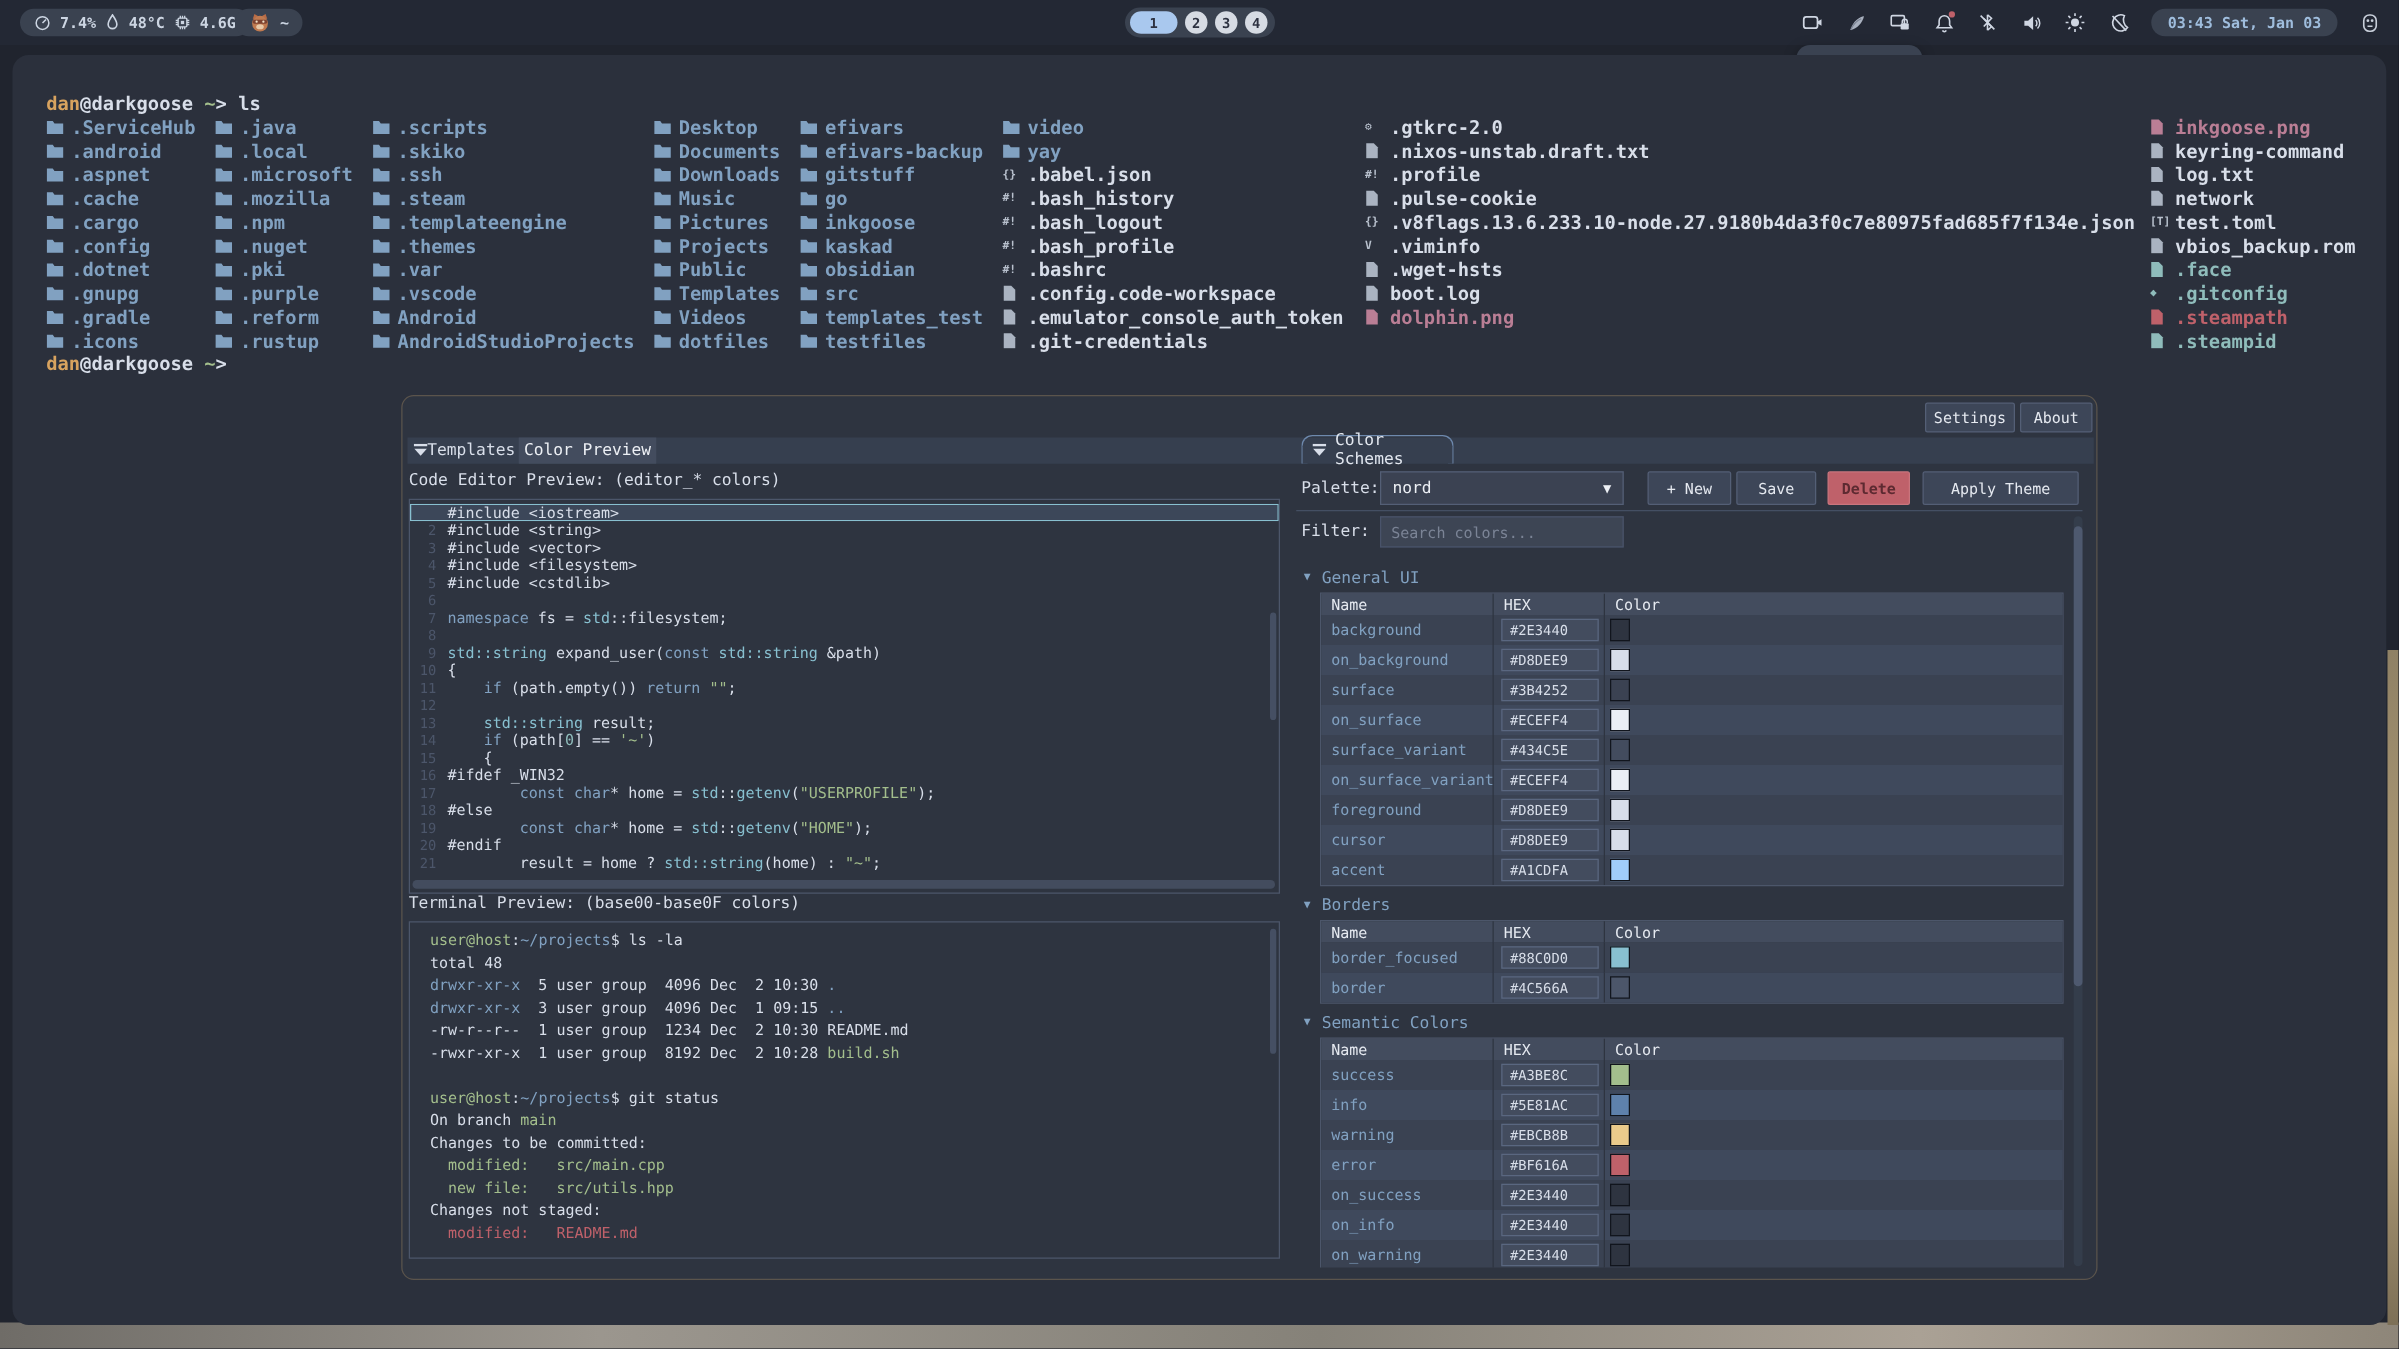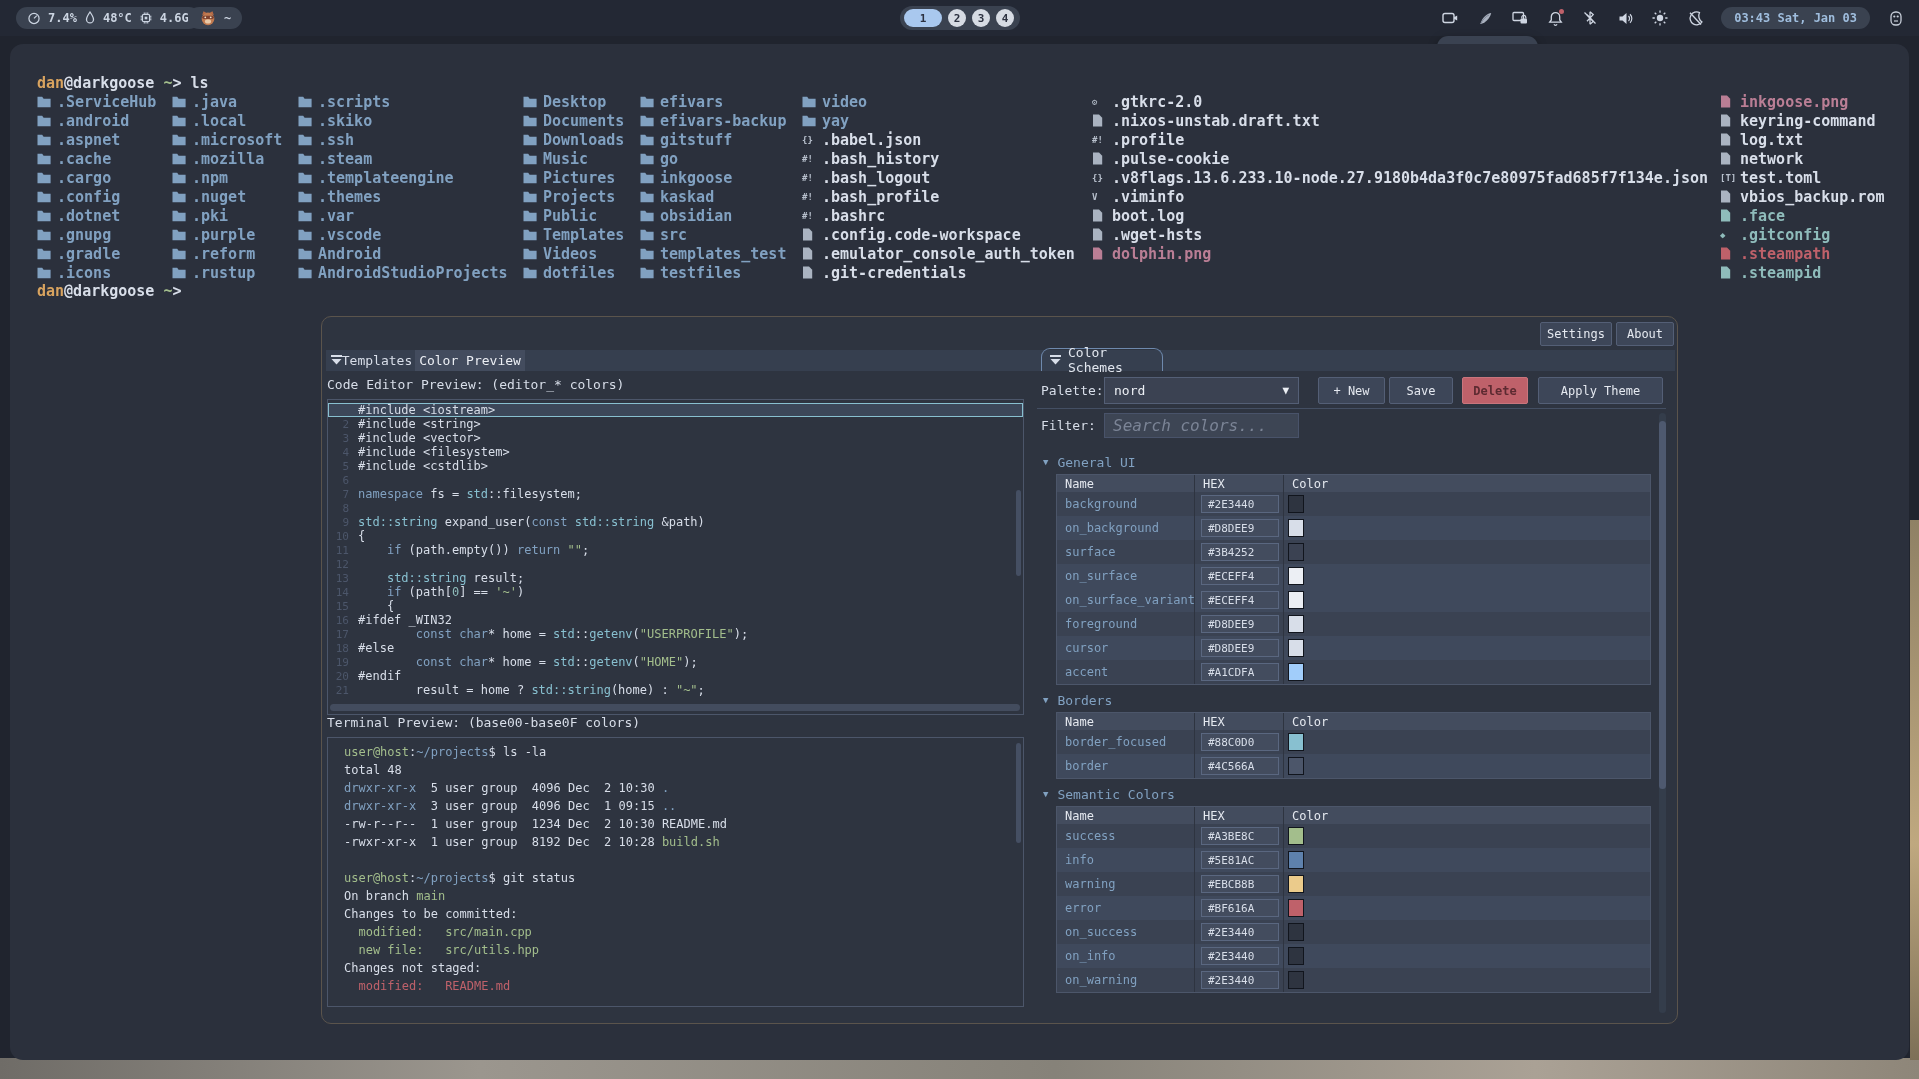--- a/index.html
+++ b/index.html
@@ -94,22 +94,22 @@
     padding:0 9px;justify-content:space-between;}
   .sel-arrow{color:#eceff4;font-size:11px;}
   .rp-btn{position:absolute;top:60px;height:27px;background:#3d4658;border:1px solid #545f76;
     border-radius:2px;color:#e5e9f0;font-size:12px;display:flex;align-items:center;justify-content:center;}
   .btn-new{left:996px;width:67px;}
   .btn-save{left:1067px;width:64px;}
   .btn-delete{left:1140px;width:66px;background:#bf616a;border-color:#c9757d;color:#5d2a31;font-weight:bold;}
   .btn-apply{left:1216px;width:125px;text-align:center;}
   .rp-divider{position:absolute;left:715px;top:91px;width:629px;height:1px;background:#444f63;}
   .filter-input{position:absolute;left:782px;top:96px;width:195px;height:25px;background:#3d4554;
-    border:1px solid #49536a;color:#d8dee9;font-size:16px;padding:0 8px;
-    font-family:"DejaVu Sans Mono",monospace;font-style:italic;}
+    border:1px solid #49536a;color:#d8dee9;font-size:12px;padding:0 8px;
+    font-family:"DejaVu Sans Mono",monospace;}
   .filter-input::placeholder{color:#7b8496;}
   .rp-scroll{position:absolute;left:715px;top:132px;width:614px;height:565px;overflow:hidden;}
   .rp-sbtrack{position:absolute;left:1337px;top:96px;width:7px;height:600px;background:#343d4b;border-radius:4px;}
   .rp-sbthumb{position:absolute;left:0;top:8px;width:7px;height:368px;background:#4e596f;border-radius:4px;}
   .sec-title{height:16px;display:flex;align-items:center;gap:9px;margin:0 0 4px 6px;
     color:#81a1c1;font-size:13px;}
   .sec-tri{font-size:9px;color:#81a1c1;}
   .ctable{margin-left:19px;width:595px;border:1px solid #4c566a;}
   .crow{display:grid;grid-template-columns:138px 89px 368px;height:24px;}
   .crow.head{height:17px;background:#434c5e;color:#e5e9f0;}
@@ -435,24 +435,24 @@
                 <path d="M1 0.5 h6 l3.2 3.2 v8.8 h-9.2 z" fill="currentColor"></path>
               </svg></span><span class="white">.nixos-unstab.draft.txt</span></div>
           <div class="ls-item"><span class="ls-ico tglyph">#!</span><span class="white">.profile</span></div>
           <div class="ls-item"><span class="ls-ico ico-dim"><svg width="11" height="13" viewBox="0 0 11 13">
                 <path d="M1 0.5 h6 l3.2 3.2 v8.8 h-9.2 z" fill="currentColor"></path>
               </svg></span><span class="white">.pulse-cookie</span></div>
           <div class="ls-item"><span class="ls-ico tglyph">{}</span><span class="white">.v8flags.13.6.233.10-node.27.9180b4da3f0c7e80975fad685f7f134e.json</span></div>
           <div class="ls-item"><span class="ls-ico tglyph">V</span><span class="white">.viminfo</span></div>
           <div class="ls-item"><span class="ls-ico ico-dim"><svg width="11" height="13" viewBox="0 0 11 13">
                 <path d="M1 0.5 h6 l3.2 3.2 v8.8 h-9.2 z" fill="currentColor"></path>
+              </svg></span><span class="white">.wget-hsts</span></div>
+          <div class="ls-item"><span class="ls-ico ico-dim"><svg width="11" height="13" viewBox="0 0 11 13">
+                <path d="M1 0.5 h6 l3.2 3.2 v8.8 h-9.2 z" fill="currentColor"></path>
               </svg></span><span class="white">boot.log</span></div>
-          <div class="ls-item"><span class="ls-ico ico-dim"><svg width="11" height="13" viewBox="0 0 11 13">
-                <path d="M1 0.5 h6 l3.2 3.2 v8.8 h-9.2 z" fill="currentColor"></path>
-              </svg></span><span class="white">.wget-hsts</span></div>
           <div class="ls-item"><span class="ls-ico pink"><svg width="11" height="13" viewBox="0 0 11 13">
                 <path d="M1 0.5 h6 l3.2 3.2 v8.8 h-9.2 z" fill="currentColor"></path>
               </svg></span><span class="pink">dolphin.png</span></div>
         </div>
         <div class="ls-col" style="left: 1710px;">
           <div class="ls-item"><span class="ls-ico pink"><svg width="11" height="13" viewBox="0 0 11 13">
                 <path d="M1 0.5 h6 l3.2 3.2 v8.8 h-9.2 z" fill="currentColor"></path>
               </svg></span><span class="pink">inkgoose.png</span></div>
           <div class="ls-item"><span class="ls-ico ico-dim"><svg width="11" height="13" viewBox="0 0 11 13">
                 <path d="M1 0.5 h6 l3.2 3.2 v8.8 h-9.2 z" fill="currentColor"></path>
@@ -610,20 +610,29 @@
           </div>
           <div class="crow even">
             <div class="ccell cname">on_surface</div>
             <div class="ccell" style="padding-left: 6px;">
               <div class="hexbox">#ECEFF4</div>
             </div>
             <div class="ccell" style="padding-left: 4px;">
               <div class="swatch" style="background: rgb(236, 239, 244);"></div>
             </div>
           </div>
+          <div class="crow odd">
+            <div class="ccell cname">surface_variant</div>
+            <div class="ccell" style="padding-left: 6px;">
+              <div class="hexbox">#434C5E</div>
+            </div>
+            <div class="ccell" style="padding-left: 4px;">
+              <div class="swatch" style="background: rgb(67, 76, 94);"></div>
+            </div>
+          </div>
           <div class="crow even">
             <div class="ccell cname">on_surface_variant</div>
             <div class="ccell" style="padding-left: 6px;">
               <div class="hexbox">#ECEFF4</div>
             </div>
             <div class="ccell" style="padding-left: 4px;">
               <div class="swatch" style="background: rgb(236, 239, 244);"></div>
             </div>
           </div>
           <div class="crow odd">

